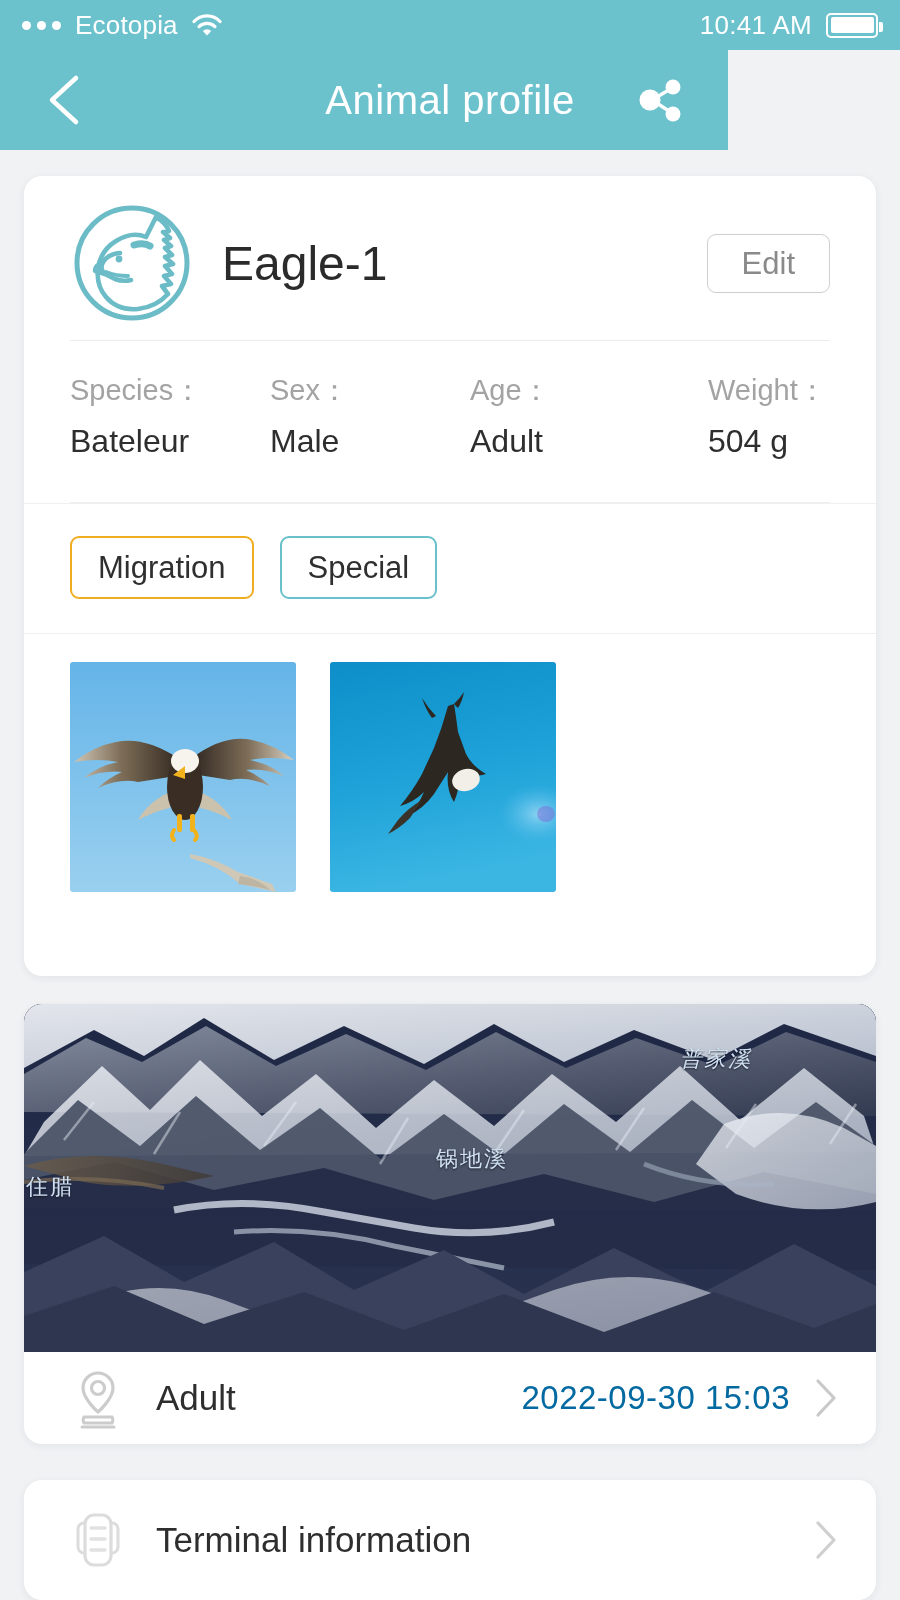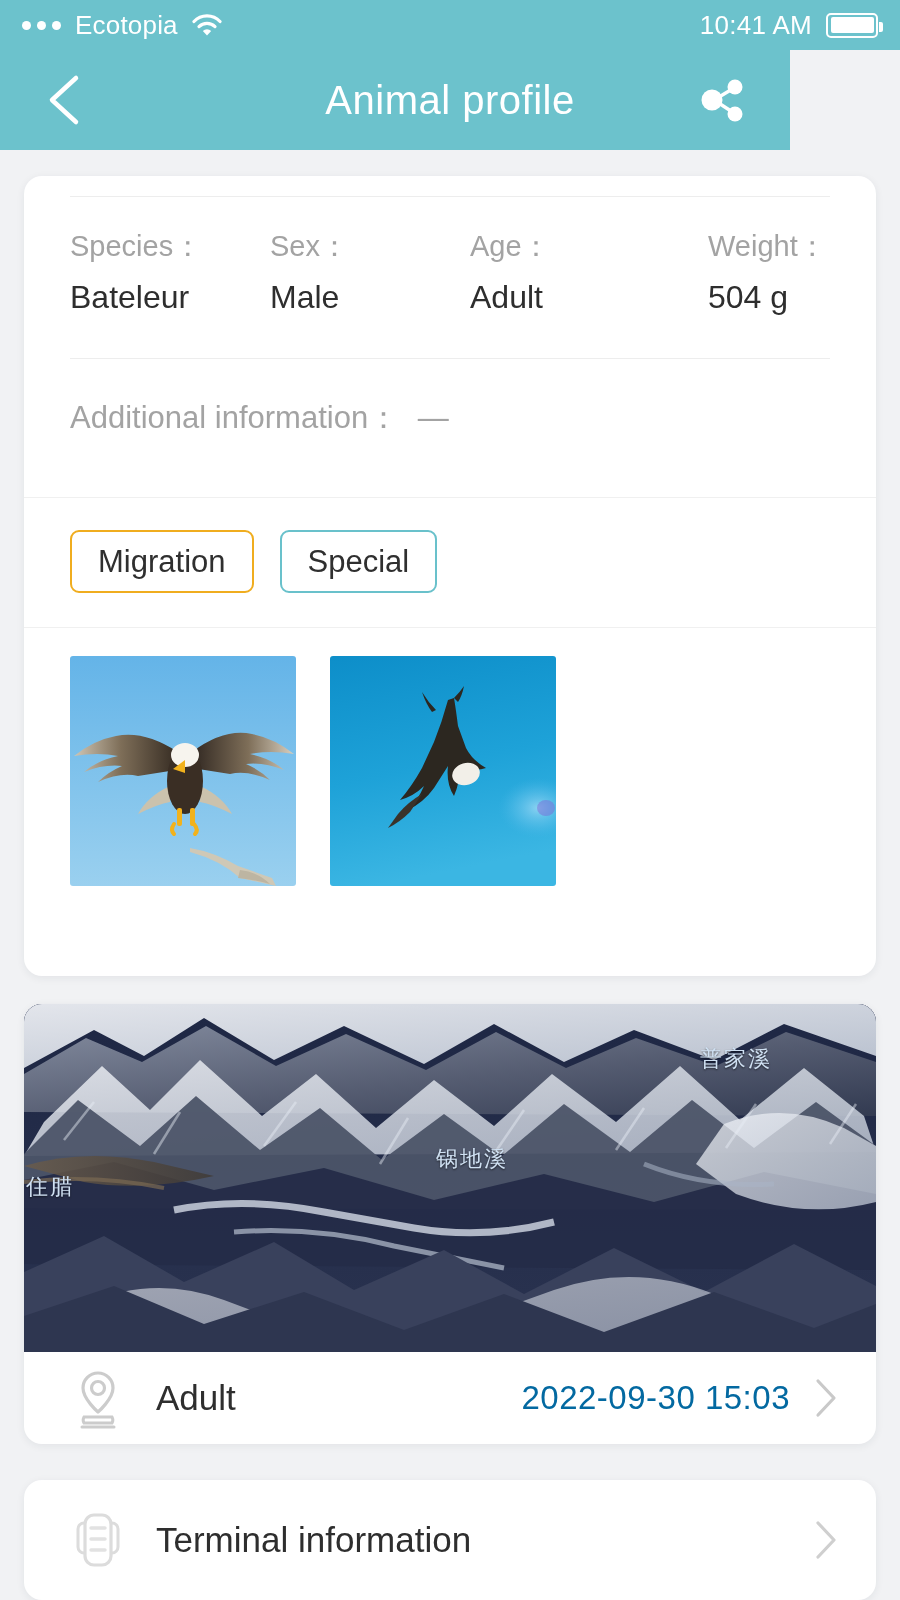--- a/index.html
+++ b/index.html
@@ -30,21 +30,21 @@
     position:relative; padding:2.5px;
   }
   .battery::after {
     content:""; position:absolute; right:-7px; top:7px;
     width:4px; height:10px; background:#fff; border-radius:0 2px 2px 0;
   }
   .battery i { display:block; width:100%; height:100%; background:#fff; border-radius:2px; }
 
   
   .navbar {
-    position:absolute; top:50px; left:0; width:790px; height:100px;
+    position:absolute; top:50px; left:0; width:728px; height:100px;
     background:#6cc2cc; display:flex; align-items:center; padding:0 40px;
   }
   .nav-back { width:52px; height:60px; position:relative; cursor:pointer; }
   .nav-title {
     position:absolute; left:0; width:900px; text-align:center;
     font-size:40px; color:#fff; font-weight:400; letter-spacing:.5px;
     pointer-events:none;
   }
   .nav-share { margin-left:auto; width:56px; height:56px; cursor:pointer; position:relative; z-index:2; }
 
@@ -154,20 +154,36 @@
         <line x1="20" y1="28" x2="40" y2="41" stroke="#fff" stroke-width="3.4"></line>
         <circle cx="18" cy="28" r="10.5" fill="#fff"></circle>
         <circle cx="41" cy="15" r="7.5" fill="#fff"></circle>
         <circle cx="41" cy="42" r="7.5" fill="#fff"></circle>
       </svg>
     </div>
   </div>
 
   <div class="card" id="profile-card">
 
+    <div class="profile-head">
+      <span class="avatar">
+        <svg width="124" height="124" viewBox="0 0 124 124">
+          <circle cx="62" cy="62" r="55" fill="none" stroke="#6cbcc8" stroke-width="5"></circle>
+          <path d="M86 16 q10 6 13 14 l-6 1 7 6 -6 2 7 6 -6 2 7 7 -7 2 8 7 -8 2 7 8 -8 2 7 8 -9 2 6 8
+                   q-12 13 -30 15 -20 2 -32 -12 -10 -12 -8 -28 2 -18 18 -28 16 -10 30 -4 z" fill="none" stroke="#6cbcc8" stroke-width="4.6" stroke-linejoin="round" stroke-linecap="round"></path>
+          <path d="M50 52 q-12 1 -17 9 -4 7 2 12 l10 5 q8 3 16 1" fill="none" stroke="#6cbcc8" stroke-width="4.6" stroke-linecap="round" stroke-linejoin="round"></path>
+          <path d="M33 61 q-8 3 -8 9 l9 3" fill="none" stroke="#6cbcc8" stroke-width="4.4" stroke-linecap="round" stroke-linejoin="round"></path>
+          <path d="M36 71 q10 4 22 4" fill="none" stroke="#6cbcc8" stroke-width="4" stroke-linecap="round"></path>
+          <circle cx="49" cy="58" r="3.4" fill="#6cbcc8"></circle>
+          <path d="M64 44 q10 -3 16 1" fill="none" stroke="#6cbcc8" stroke-width="7" stroke-linecap="round"></path>
+        </svg>
+      </span>
+      <span class="animal-name">Eagle-1</span>
+      <button class="edit-btn">Edit</button>
+    </div>
 
     <div class="hr-inner"></div>
 
     <div class="attr-row">
       <div class="attr">
         <div class="attr-label">Species：</div>
         <div class="attr-value">Bateleur</div>
       </div>
       <div class="attr">
         <div class="attr-label">Sex：</div>
@@ -178,24 +194,20 @@
         <div class="attr-value">Adult</div>
       </div>
       <div class="attr">
         <div class="attr-label">Weight：</div>
         <div class="attr-value">504 g</div>
       </div>
     </div>
 
     <div class="hr-inner"></div>
 
-    <div class="addl">
-      <span>Additional information：</span>
-      <span class="dash">—</span>
-    </div>
 
     <div class="hr-full"></div>
 
     <div class="tags">
       <div class="tag migration">Migration</div>
       <div class="tag special">Special</div>
     </div>
 
     <div class="hr-full"></div>
 
@@ -309,21 +321,21 @@
           <path d="M40 136 l30 -38"></path>
             <path d="M130 150 l26 -42"></path>
             <path d="M240 142 l32 -44"></path>
           <path d="M356 160 l28 -46"></path>
             <path d="M470 150 l30 -44"></path>
             <path d="M592 146 l28 -42"></path>
           <path d="M702 144 l30 -44"></path>
             <path d="M806 140 l26 -40"></path>
         </g>
       </svg>
-      <div class="map-label" style="left:676px; top:40px;">普家溪</div>
+      <div class="map-label" style="left:656px; top:40px;font-style:italic;">普家溪</div>
       <div class="map-label" style="left:-22px; top:168px;">卡住腊</div>
       <div class="map-label" style="left:412px; top:140px;">锅地溪</div>
     </div>
 
     <div class="list-row">
       <span class="row-icon">
         <svg width="56" height="62" viewBox="0 0 56 62">
           <path d="M28 6 a15 15 0 0 1 15 15 c0 11 -15 24 -15 24 s-15 -13 -15 -24 a15 15 0 0 1 15 -15 z" fill="none" stroke="#cccccc" stroke-width="3.2" stroke-linejoin="round"></path>
           <circle cx="28" cy="21" r="6.5" fill="none" stroke="#cccccc" stroke-width="3.2"></circle>
           <path d="M14 50 h28 a6 6 0 0 1 0 6 h-28 a6 6 0 0 1 0 -6 z" fill="none" stroke="#cccccc" stroke-width="3"></path>

